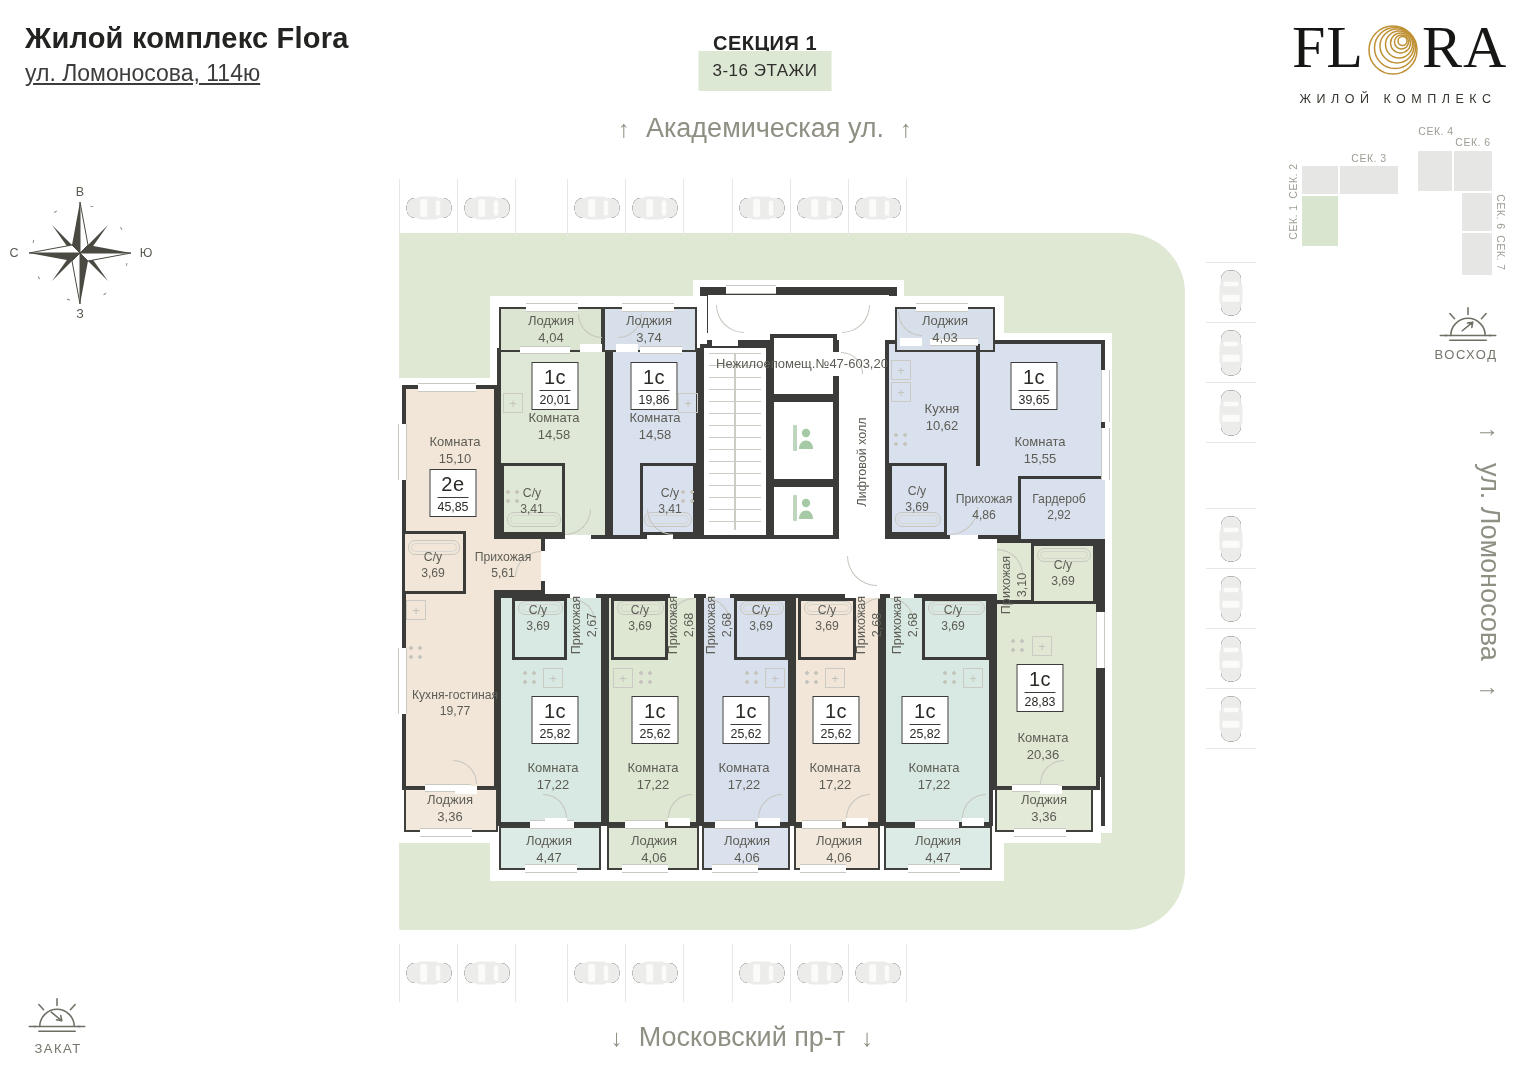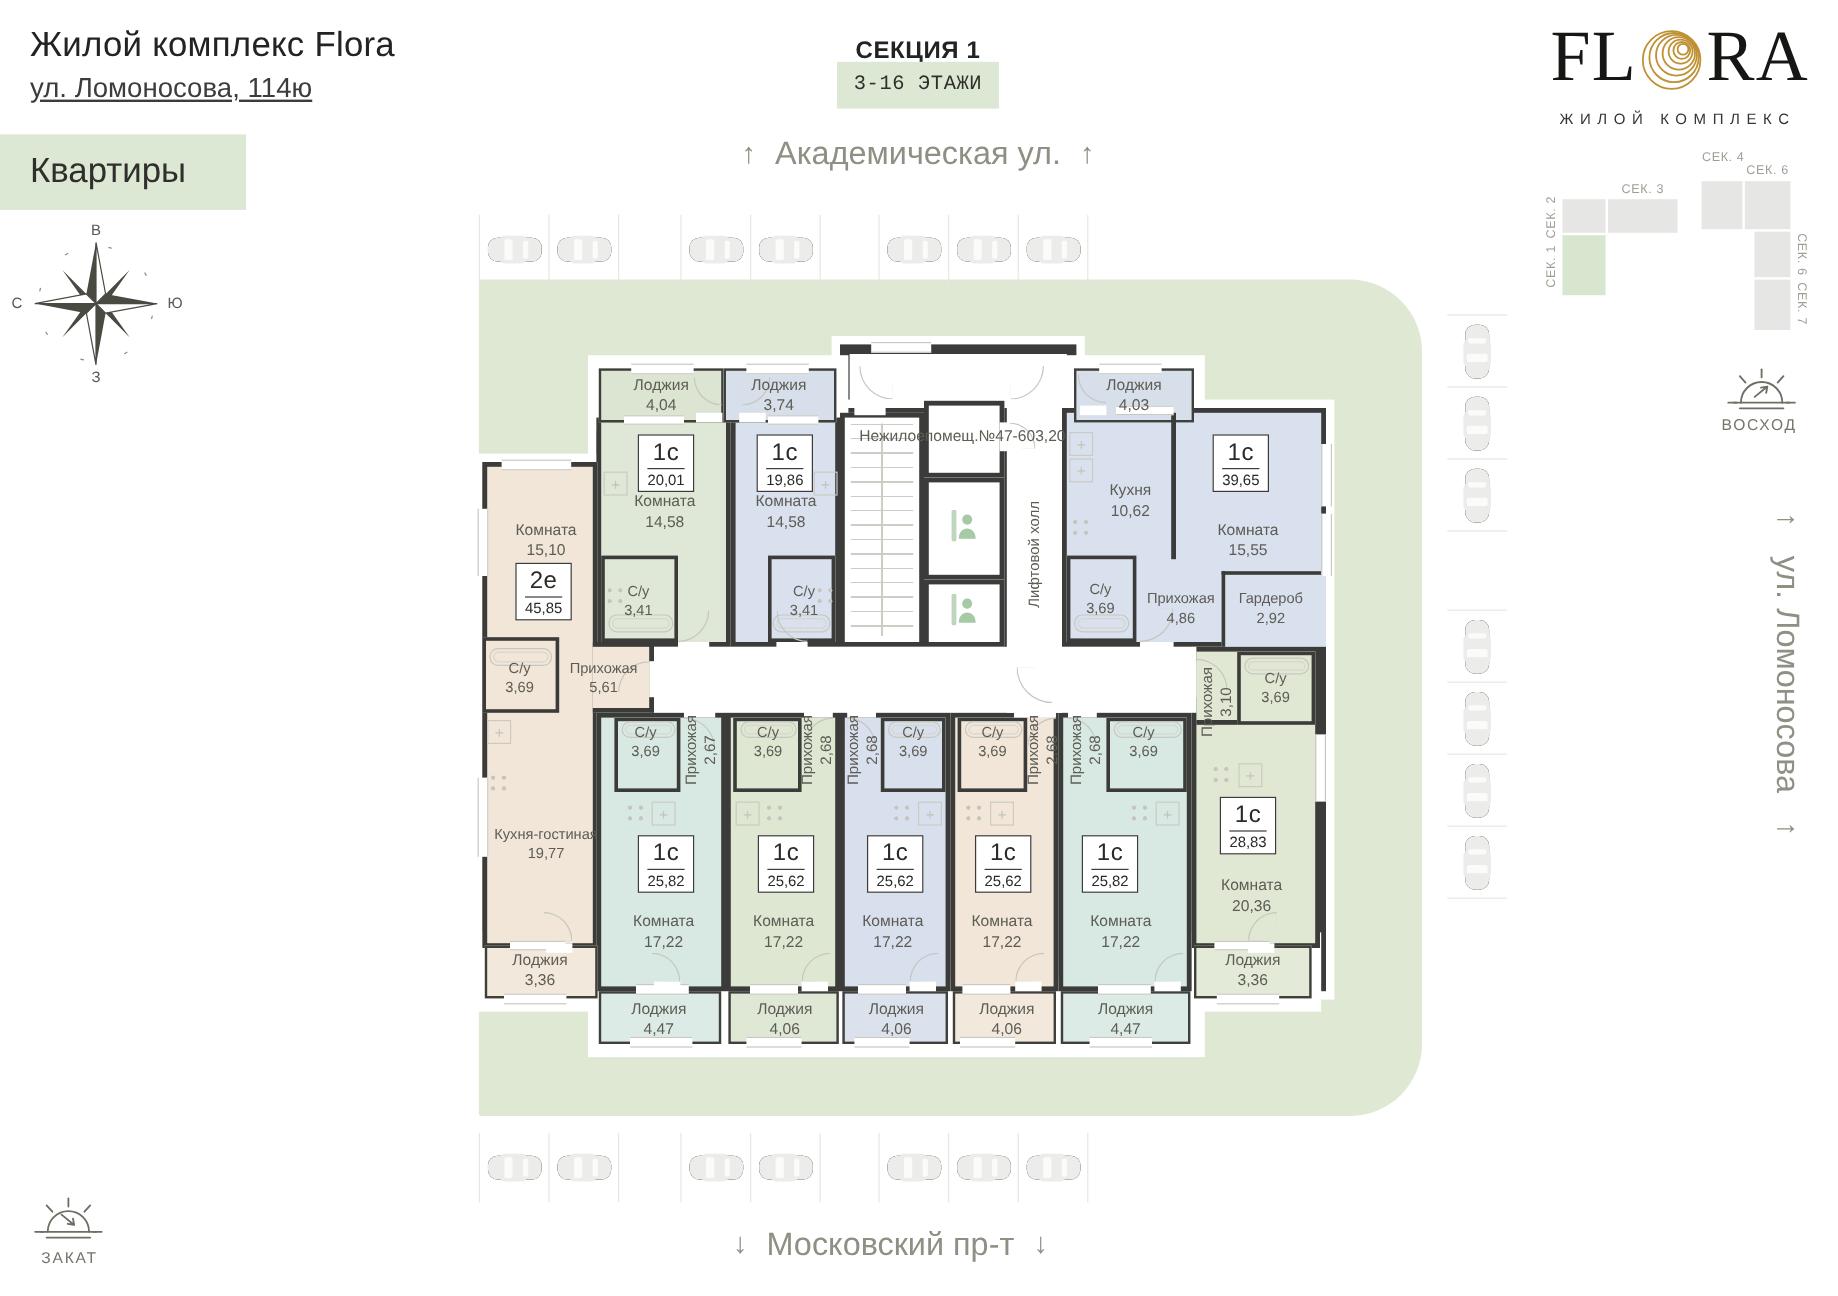--- a/index.html
+++ b/index.html
@@ -47,27 +47,27 @@
   .dots{position:absolute;width:19px;height:19px;z-index:3;background-image:
       radial-gradient(circle at 5px 5px,#c6c6be 1.6px,transparent 1.9px),
       radial-gradient(circle at 14px 5px,#c6c6be 1.6px,transparent 1.9px),
       radial-gradient(circle at 5px 14px,#c6c6be 1.6px,transparent 1.9px),
       radial-gradient(circle at 14px 14px,#c6c6be 1.6px,transparent 1.9px);}
   .treads{position:absolute;inset:5px;z-index:2;background:
       linear-gradient(90deg,transparent 0 calc(50% - .7px),#cdcdc5 calc(50% - .7px) calc(50% + .7px),transparent calc(50% + .7px)),
       repeating-linear-gradient(to bottom,#cdcdc5 0 1.2px,transparent 1.2px 12px);}
   .lifticon{position:absolute;z-index:3;}
   
-  .title{position:absolute;left:25px;top:22px;font-size:29px;font-weight:normal;color:#232321;letter-spacing:.2px;}
+  .title{position:absolute;left:25px;top:22px;font-size:29px;font-weight:bold;color:#232321;letter-spacing:.2px;}
   .addr{position:absolute;left:25px;top:60px;font-size:23px;color:#3c3c3a;text-decoration:underline;}
   .tabbox{position:absolute;left:0;top:112px;width:205px;height:63px;background:#dde8d4;
       display:flex;align-items:center;}
   .tabbox span{font-size:29px;color:#2f2f2b;padding-left:25px;}
   .secttl{position:absolute;transform:translate(-50%,-50%);font-size:20px;font-weight:800;color:#232321;letter-spacing:.5px;}
-  .sectfl{position:absolute;transform:translate(-50%,-50%);background:#dde8d4;padding:10px 14px;font-size:17px;color:#2f2f2b;letter-spacing:.5px;font-family:Liberation Mono, monospace;}
+  .sectfl{position:absolute;transform:translate(-50%,-50%);background:#dde8d4;padding:10px 14px;font-size:17px;color:#2f2f2b;letter-spacing:.5px;}
   .street{position:absolute;transform:translate(-50%,-50%);display:flex;align-items:center;gap:16px;
       font-size:27px;color:#8f8f84;white-space:nowrap;z-index:8;}
   .street .ar{font-size:24px;}
   .street.rot{transform:translate(-50%,-50%) rotate(90deg);gap:24px;}
   .sunlbl{position:absolute;transform:translate(-50%,-50%);font-size:13px;letter-spacing:1.5px;color:#75756b;}
   
   .logo{position:absolute;left:1292px;top:16px;display:flex;align-items:center;
       font-family:"Liberation Serif",serif;font-size:60px;color:#161614;line-height:1;}
   .logo .seg{letter-spacing:1px;}
   .logosub{position:absolute;left:1288px;top:92px;width:220px;text-align:center;font-size:12.5px;
@@ -106,23 +106,20 @@
       <symbol id="liftI" viewBox="0 0 24 28">
         <rect x="1" y="1" width="4" height="26" rx="1" fill="#bdd6bd"></rect>
         <circle cx="14" cy="9" r="4.2" fill="#a6c9a6"></circle>
         <path d="M7 25c0-5.5 3.2-8.5 7-8.5s7 3 7 8.5z" fill="#a6c9a6"></path>
       </symbol>
     </defs>
   </svg>
 
   <div class="title">Жилой комплекс Flora</div>
   <div class="addr">ул. Ломоносова, 114ю</div>
-  <div class="tabbox">
-    <span>Квартиры</span>
-  </div>
 
   <div class="secttl" style="left:765px;top:43px">СЕКЦИЯ 1</div>
   <div class="sectfl" style="left:765px;top:71px">3-16 ЭТАЖИ</div>
 
   <div class="street" style="left:765px;top:128px">
     <span class="ar">↑</span>
     <span>Академическая ул.</span>
     <span class="ar">↑</span>
   </div>
   <div class="street" style="left:742px;top:1037px">

